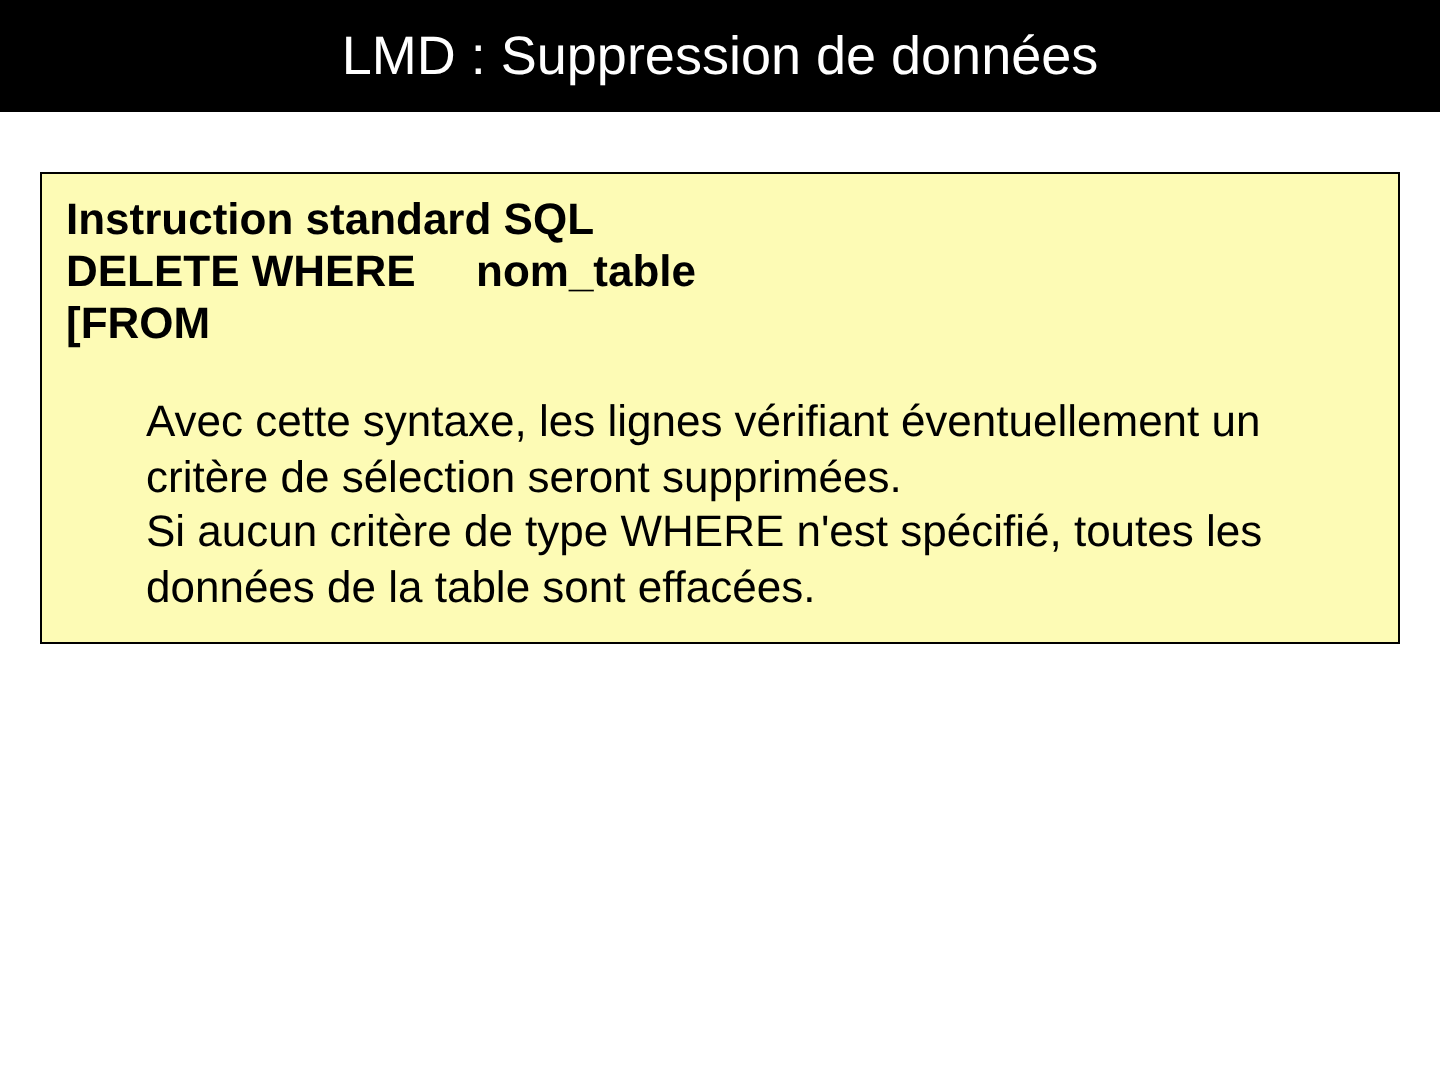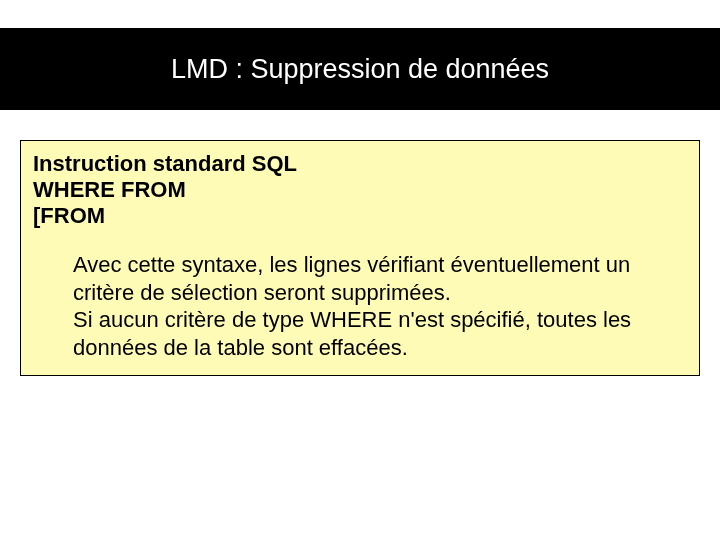--- a/index.html
+++ b/index.html
@@ -10,27 +10,26 @@
     body {
       width: 720px;
       height: 540px;
       background: #ffffff;
       font-family: Arial, Helvetica, sans-serif;
       position: relative;
     }
     .title-bar {
       background: #000000;
       color: #ffffff;
-      height: 82px;
+      height: 56px;
       display: flex;
       align-items: center;
       justify-content: center;
       font-size: 27px;
       font-weight: normal;
-      margin-top: 28px;
     }
     .content-wrapper {
       padding: 30px 20px 0 20px;
       border-radius: 23px;
     }
     .content-box {
       background: #fdfbb5;
       border: 1px solid #000000;
       padding: 10px 12px 14px 12px;
     }
@@ -67,21 +66,22 @@
 <body>
 
 <div class="title-bar">
   <span>LMD : Suppression de données</span>
 </div>
 
 <div class="content-wrapper">
   <div class="content-box">
     <div class="sql-heading">Instruction standard SQL</div>
     <div class="sql-row">
-      <span class="sql-keyword">WHERE FROM</span>
+      <span class="sql-keyword">DELETE WHERE</span>
+      <span class="sql-value">nom_table</span>
     </div>
     <div class="sql-row">
       <span class="sql-keyword">[FROM</span>
     </div>
     <div class="spacer"></div>
     <div class="description">Avec cette syntaxe, les lignes vérifiant éventuellement un critère de sélection seront supprimées.<br>Si aucun critère de type WHERE n'est spécifié, toutes les données de la table sont effacées.</div>
   </div>
 </div>
 
 </body></html>

